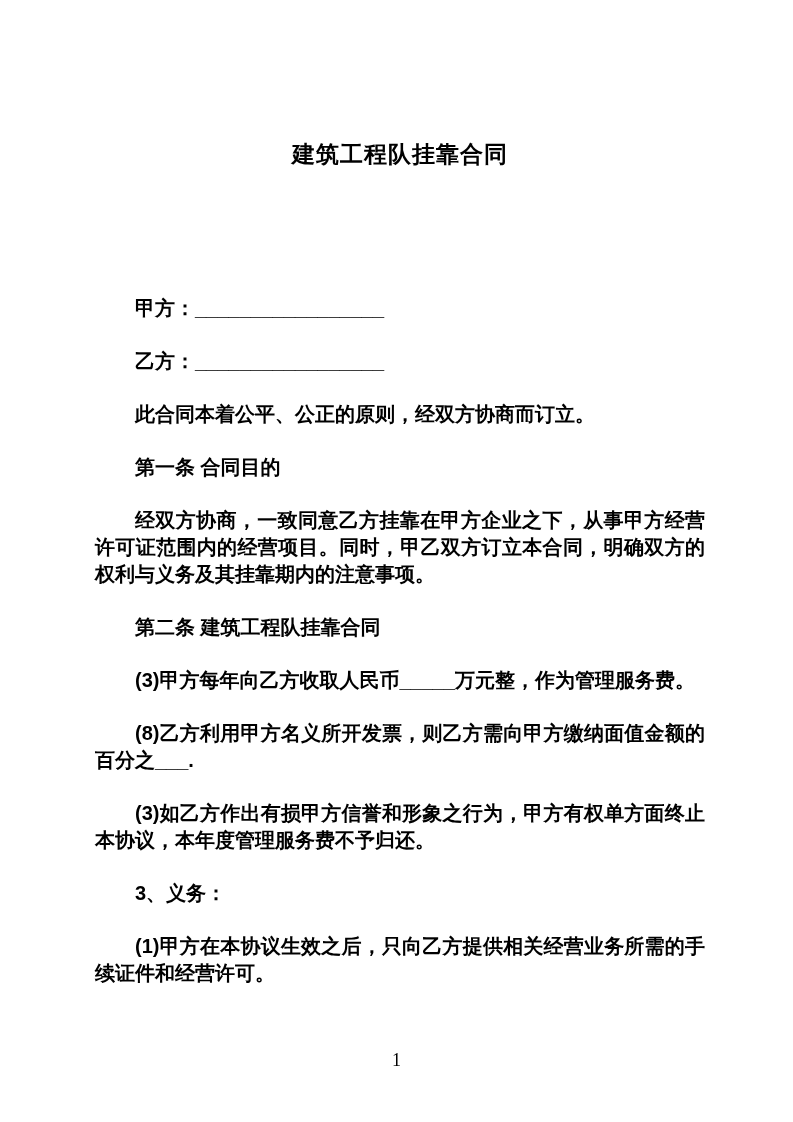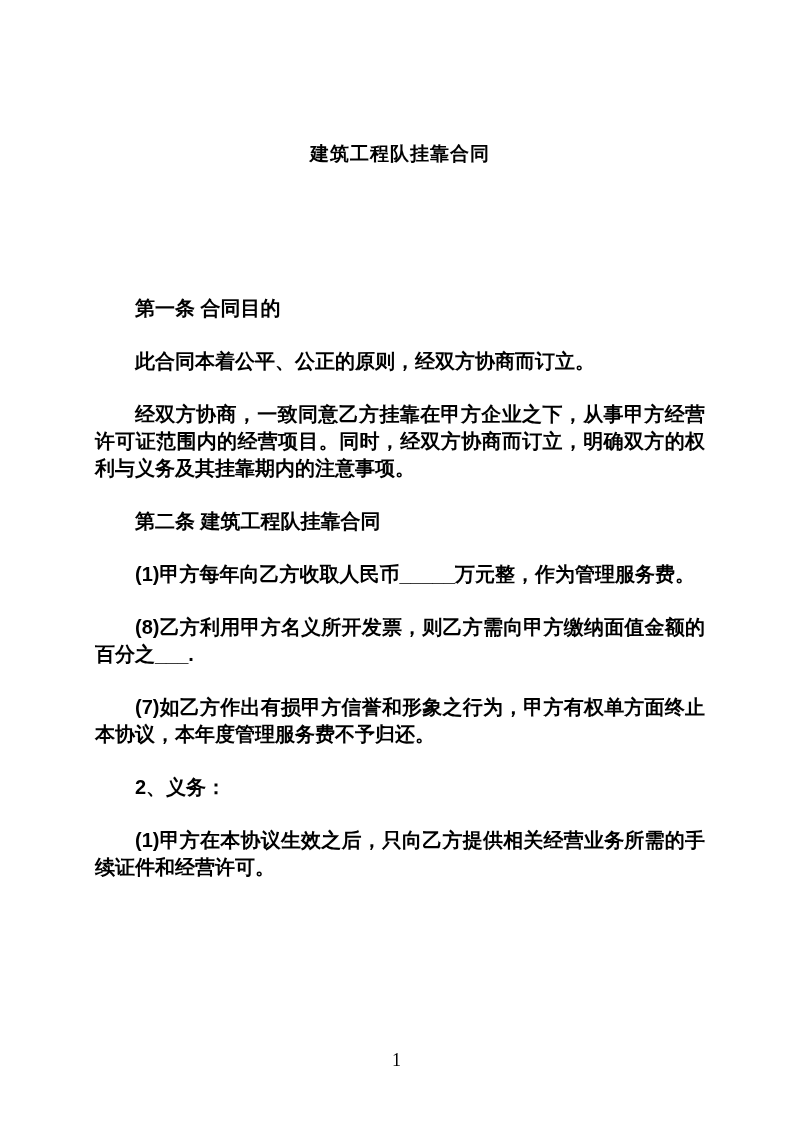--- a/index.html
+++ b/index.html
@@ -15,21 +15,21 @@
     overflow: hidden;
     font-family: "Liberation Sans", sans-serif;
     color: #000000;
     box-sizing: border-box;
   }
   .content {
     padding: 0 88px 0 95px;
   }
   .doc-title {
     margin: 140px 0 127px 0;
-    font-size: 19px;
+    font-size: 23px;
     line-height: 28px;
     font-weight: bold;
     text-align: center;
     letter-spacing: 1px;
   }
   .para {
     margin: 0 0 26px 0;
     font-size: 20px;
     line-height: 27px;
     font-weight: bold;
@@ -55,37 +55,39 @@
   }
 </style>
 </head>
 <body>
 
 <div class="page">
   <div class="content">
 
     <h1 class="doc-title">建筑工程队挂靠合同</h1>
 
+    <p class="para"><span>甲方：</span><span class="blank">_________________</span></p>
 
+    <p class="para"><span>乙方：</span><span class="blank">_________________</span></p>
+
+    <p class="para">此合同本着公平、公正的原则，经双方协商而订立。</p>
 
     <p class="para">第一条 合同目的</p>
 
-    <p class="para">此合同本着公平、公正的原则，经双方协商而订立。</p>
-
-    <p class="para">经双方协商，一致同意乙方挂靠在甲方企业之下，从事甲方经营许可证范围内的经营项目。同时，经双方协商而订立，明确双方的权利与义务及其挂靠期内的注意事项。</p>
+    <p class="para">经双方协商，一致同意乙方挂靠在甲方企业之下，从事甲方经营许可证范围内的经营项目。同时，甲乙双方订立本合同，明确双方的权利与义务及其挂靠期内的注意事项。</p>
 
     <p class="para">第二条 建筑工程队挂靠合同</p>
 
 
-    <p class="para">(1)甲方每年向乙方收取人民币_____万元整，作为管理服务费。</p>
+    <p class="para">(3)甲方每年向乙方收取人民币_____万元整，作为管理服务费。</p>
 
     <p class="para">(8)乙方利用甲方名义所开发票，则乙方需向甲方缴纳面值金额的百分之___.</p>
 
-    <p class="para">(7)如乙方作出有损甲方信誉和形象之行为，甲方有权单方面终止本协议，本年度管理服务费不予归还。</p>
+    <p class="para">(3)如乙方作出有损甲方信誉和形象之行为，甲方有权单方面终止本协议，本年度管理服务费不予归还。</p>
 
-    <p class="para">2、义务：</p>
+    <p class="para">3、义务：</p>
 
     <p class="para">(1)甲方在本协议生效之后，只向乙方提供相关经营业务所需的手续证件和经营许可。</p>
 
   </div>
 
   <div class="page-number">1</div>
 </div>
 
 </body></html>

